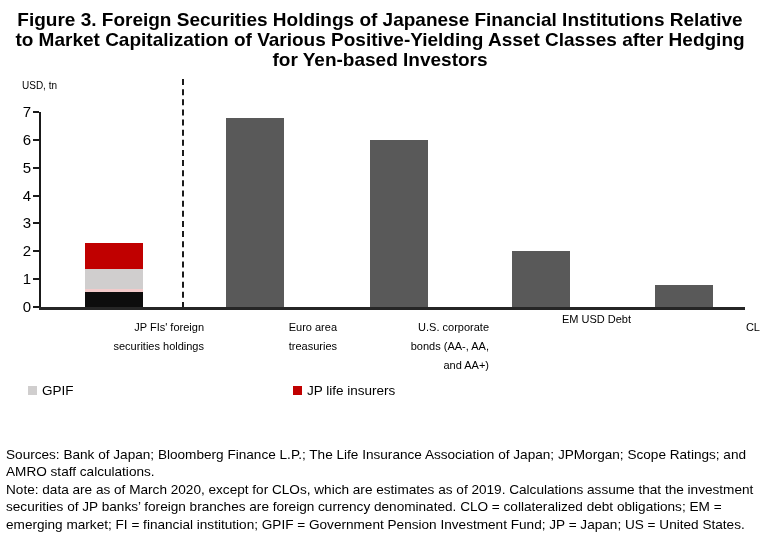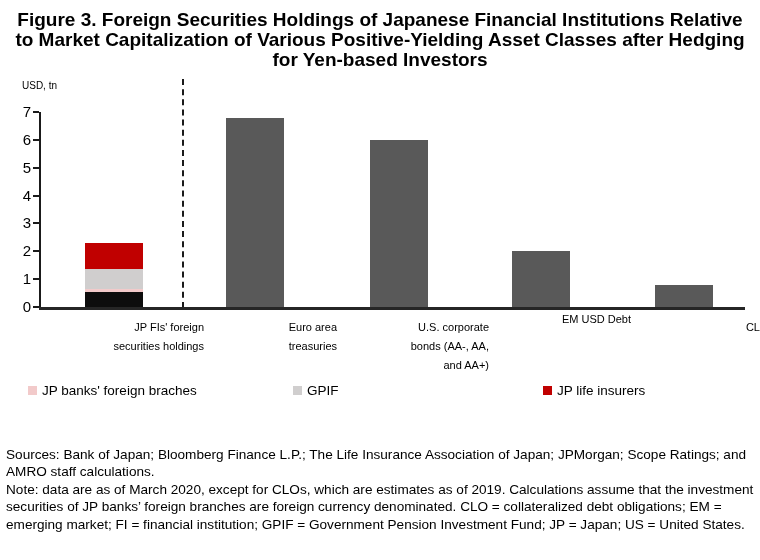--- a/index.html
+++ b/index.html
@@ -71,24 +71,20 @@
       <div class="seg" style="left: 512px; top: 181.286px; width: 58px; height: 55.7143px; background: rgb(89, 89, 89);"></div>
       <div class="cat" style="left: 451px; top: 240px; width: 180px;">EM USD Debt</div>
       <div class="seg" style="left: 655px; top: 214.714px; width: 58px; height: 22.2857px; background: rgb(89, 89, 89);"></div>
       <div class="cat" style="left: 594px; top: 248px; width: 180px;">CLOs</div>
     </div>
   <div class="x-axis-line"></div>
 </div>
 
 <div id="legend">
     <div class="l-item">
-      <span class="swatch" style="background: rgb(242, 202, 202);"></span>
-      <span>JP banks' foreign braches</span>
-    </div>
-    <div class="l-item">
       <span class="swatch" style="background: rgb(208, 206, 206);"></span>
       <span>GPIF</span>
     </div>
     <div class="l-item">
       <span class="swatch" style="background: rgb(192, 0, 0);"></span>
       <span>JP life insurers</span>
     </div>
   </div>
 
 <div id="footer">

